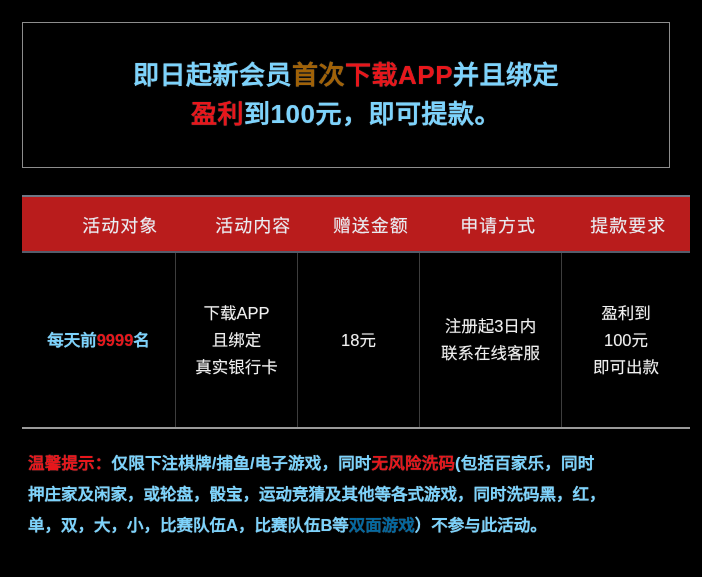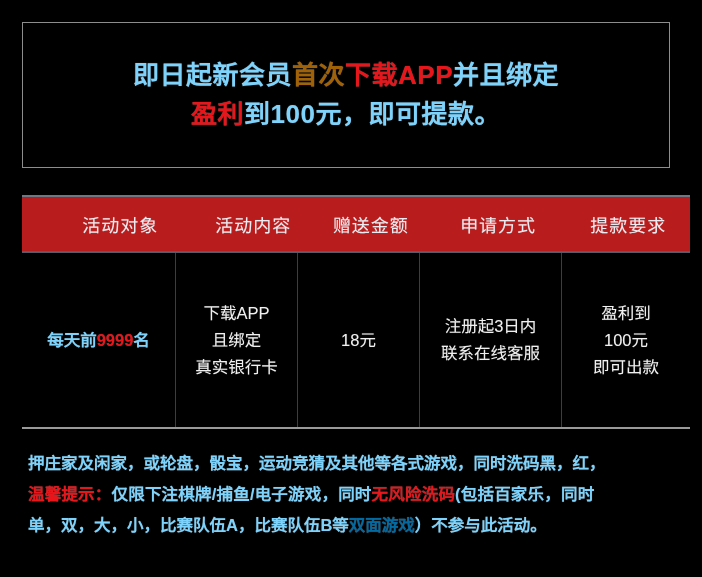--- a/index.html
+++ b/index.html
@@ -188,27 +188,27 @@
           <span>100元</span><br>
           <span>即可出款</span>
         </div>
       </div>
 
     </div>
   </div>
 
   <div class="footer">
 
+    <div class="footer-line l1">
+      <span class="r">温馨提示：</span><span class="w">仅限下注棋牌/捕鱼/电子游戏，同时</span><span class="r">无风险洗码</span><span class="w">(包括百家乐，同时</span>
+    </div>
+
     <div class="footer-line l2">
       <span class="w">押庄家及闲家，或轮盘，骰宝，运动竞猜及其他等各式游戏，同时洗码黑，红，</span>
     </div>
 
-    <div class="footer-line l1">
-      <span class="r">温馨提示：</span><span class="w">仅限下注棋牌/捕鱼/电子游戏，同时</span><span class="r">无风险洗码</span><span class="w">(包括百家乐，同时</span>
-    </div>
-
     <div class="footer-line l3">
       <span class="w">单，双，大，小，比赛队伍A，比赛队伍B等</span><span class="g">双面游戏</span><span class="w">）不参与此活动。</span>
     </div>
 
   </div>
 
 </div>
 
 </body></html>

